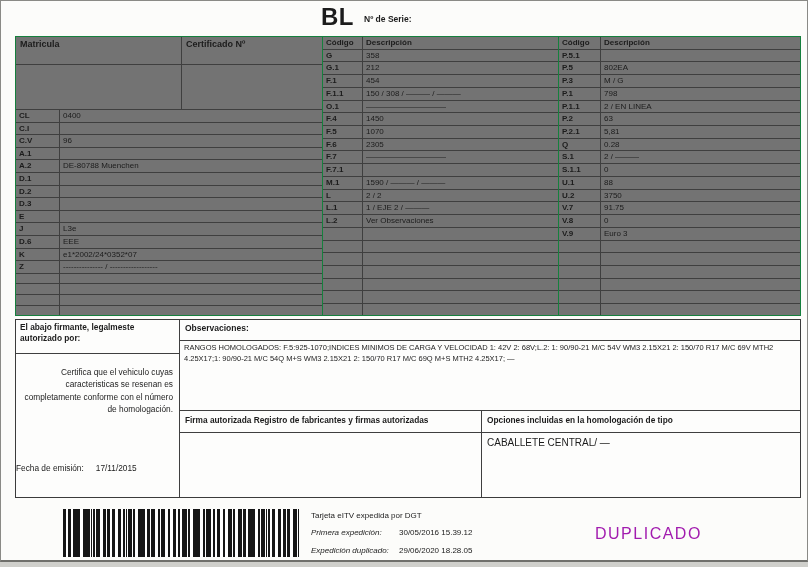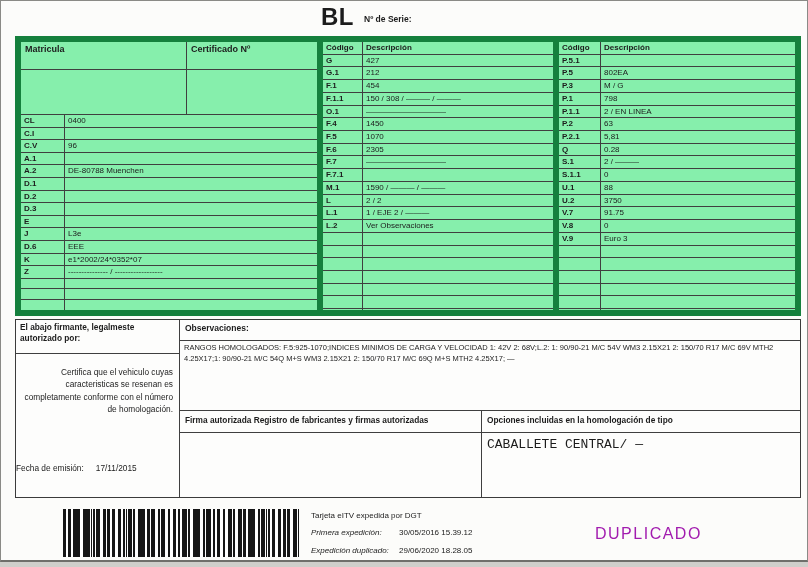--- a/index.html
+++ b/index.html
@@ -9,21 +9,21 @@
     background:#fcfcfa; color:#1c1c1c;
     font-family:"Liberation Sans", sans-serif;
     border:1px solid #8a8a86; border-bottom:2px solid #6f6f6b;
     overflow:hidden;
   }
   
   .title-row { position:absolute; left:320px; top:4px; display:flex; align-items:flex-end; }
   .bl { font-size:24px; font-weight:bold; line-height:1; letter-spacing:0.5px; }
   .serie { font-size:8.5px; font-weight:bold; margin-left:10px; margin-bottom:5px; }
   
-  .group { position:absolute; top:35px; height:280px; border:6px solid #15803d; overflow:hidden; background:#86efac; }
+  .group { position:absolute; top:35px; height:280px; border:1px solid #15803d; overflow:hidden; background:#737373; }
   #grp-left  { left:14px;  width:308px; }
   #grp-mid   { left:322px; width:236px; border-left:none; }
   #grp-right { left:558px; width:242px; border-left:none; }
   .trow { display:flex; border-bottom:1px solid #3f3f3f; }
   .trow:last-child { border-bottom:none; }
   .tc { padding:1px 3px; font-size:8px; line-height:1.25; white-space:nowrap; overflow:hidden; }
   .code { font-weight:bold; border-right:1px solid #3f3f3f; }
   .val { flex:1; }
   #grp-left  .code { flex:0 0 44px; }
   #grp-mid   .code { flex:0 0 40px; }
@@ -46,21 +46,21 @@
   .dl-body { padding:12px 6px 0 8px; font-size:8.3px; line-height:1.5;text-align:right; }
   .dl-fecha { position:absolute; left:0; bottom:24px; font-size:8.3px; }
   .dl-fecha .fv { margin-left:12px; }
   .decl-right { flex:1; display:flex; flex-direction:column; }
   .obs-hdr { height:21px; border-bottom:1px solid #3f3f3f; font-weight:bold; font-size:8.5px; padding:3px 5px; }
   .obs-text { height:69px; font-size:7.5px; line-height:1.4; padding:2px 4px; overflow:hidden; }
   .sig-band { flex:1; display:flex; border-top:1px solid #3f3f3f; }
   .sig-left { flex:0 0 302px; border-right:1px solid #3f3f3f; display:flex; flex-direction:column; }
   .sig-right { flex:1; display:flex; flex-direction:column; }
   .sig-hdr { height:22px; border-bottom:1px solid #3f3f3f; font-weight:bold; font-size:8.3px; padding:4px 5px; }
-  .sig-content { flex:1; font-size:13px; padding:4px 5px;font-family:Liberation Mono, monospace; }
+  .sig-content { flex:1; font-size:10px; padding:4px 5px; }
   
   #barcode { position:absolute; left:62px; top:508px; width:236px; height:48px;
     background-color:#ffffff;
     background-image:
       repeating-linear-gradient(90deg,#161616 0 2px,transparent 2px 5px),
       repeating-linear-gradient(90deg,#161616 0 1px,transparent 1px 7px),
       repeating-linear-gradient(90deg,#161616 0 3px,transparent 3px 11px);
   }
   #footer-text { position:absolute; left:310px; top:511px; font-size:8px; line-height:1.1; }
   .f-line { display:flex; margin-bottom:8.5px; }
@@ -156,21 +156,21 @@
       </div>
   </div>
 
   <div class="group" id="grp-mid">
     <div class="trow h-mrow thead">
       <span class="tc code">Código</span>
       <span class="tc val">Descripción</span>
     </div>
     <div class="trow h-mrow">
         <span class="tc code">G</span>
-        <span class="tc val">427</span>
+        <span class="tc val">358</span>
       </div>
     <div class="trow h-mrow">
         <span class="tc code">G.1</span>
         <span class="tc val">212</span>
       </div>
     <div class="trow h-mrow">
         <span class="tc code">F.1</span>
         <span class="tc val">454</span>
       </div>
     <div class="trow h-mrow">

